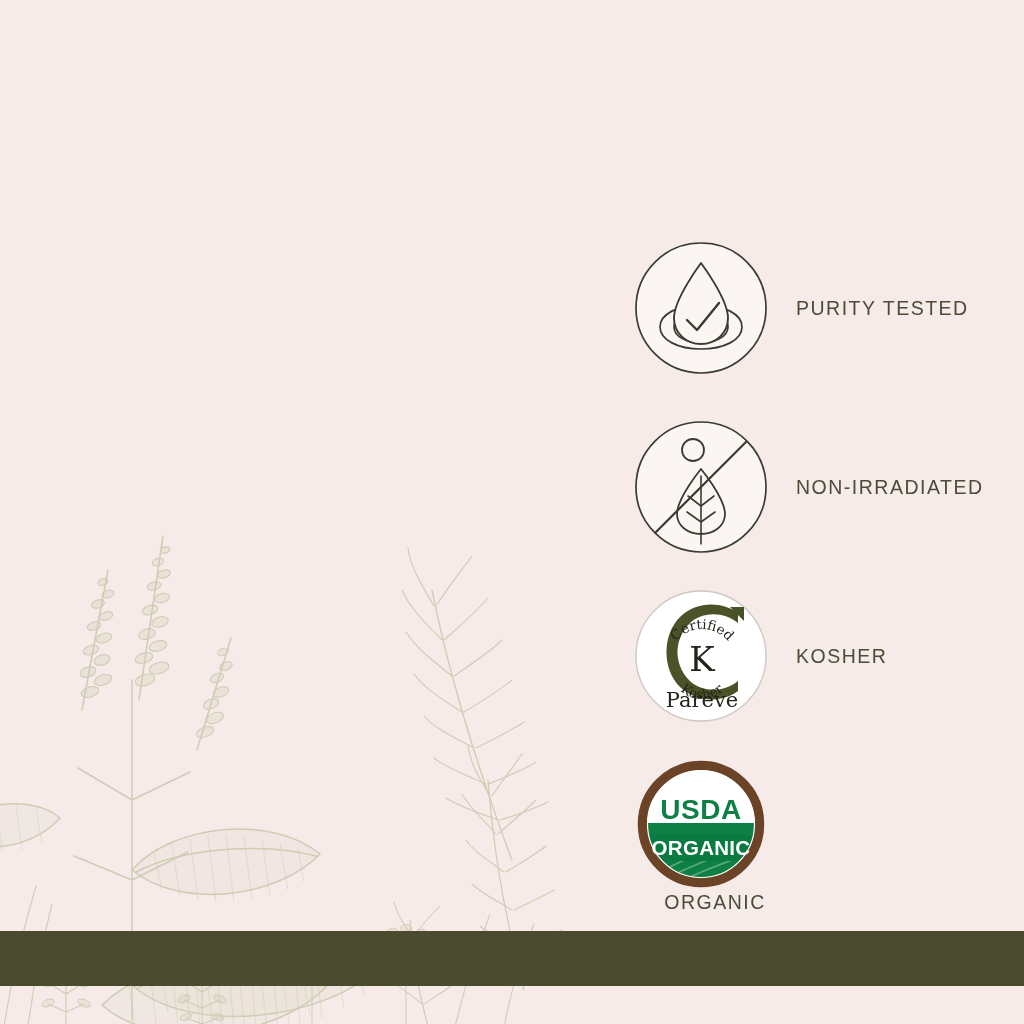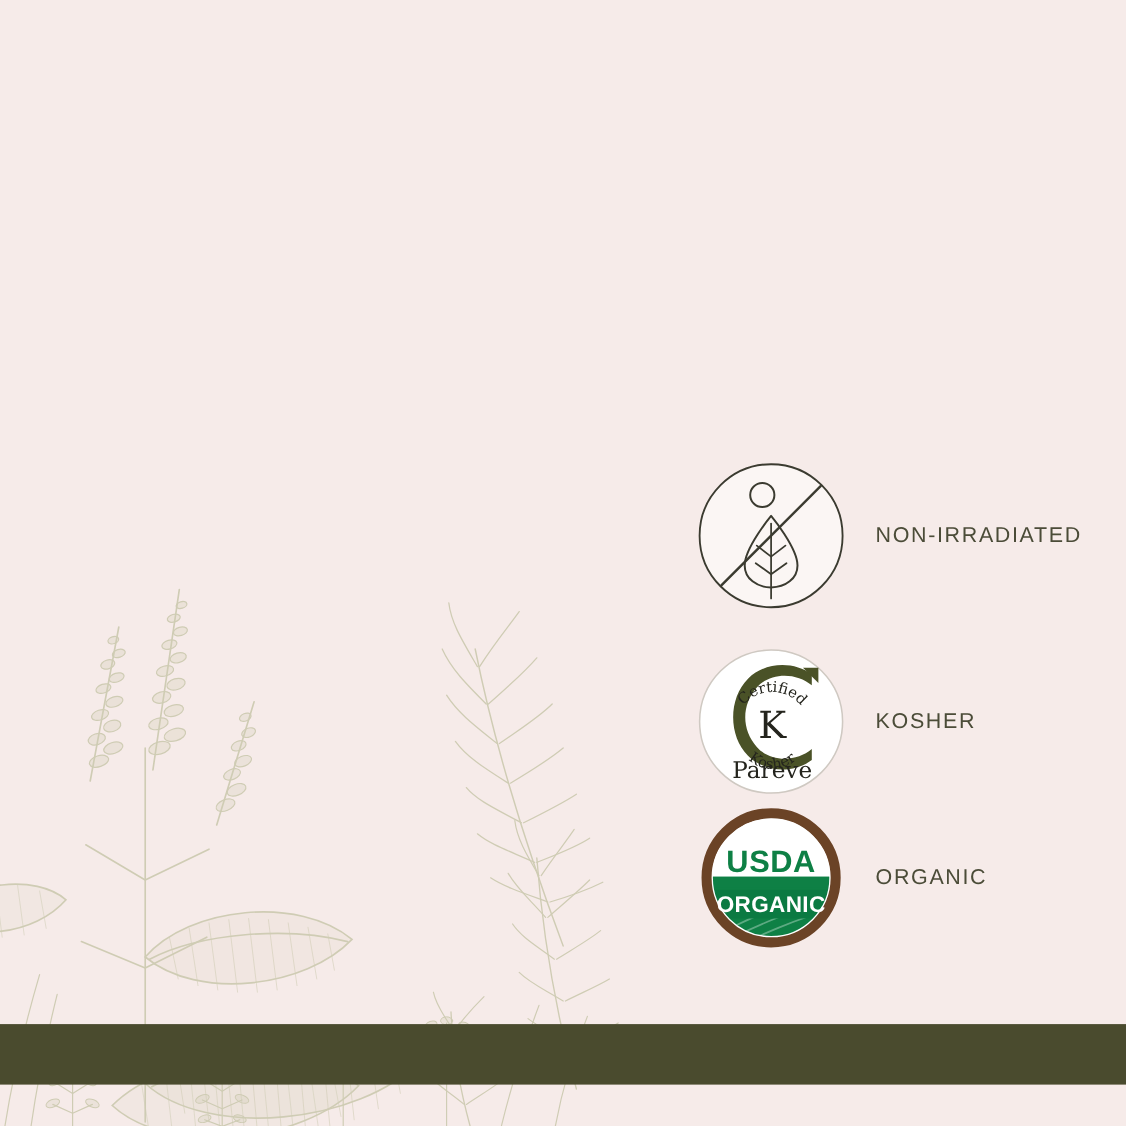--- a/index.html
+++ b/index.html
@@ -313,20 +313,37 @@
       </g>
 
       <path d="M20 540 C30 470 44 420 54 386" stroke-width="1.1"></path>
       <path d="M44 540 C52 478 62 436 70 404" stroke-width="1.1"></path>
       <path d="M470 540 C482 486 496 446 508 414" stroke-width="1.1"></path>
       <path d="M520 540 C528 490 540 454 552 424" stroke-width="1.1"></path>
     </g>
   </svg>
 
 
+  <div class="badge-row" style="left:634px; top:241px;">
+    <div class="badge-mark">
+      <svg viewBox="0 0 134 134" width="134" height="134">
+        <circle cx="67" cy="67" r="65" fill="#fbf6f4" stroke="#3b3b30" stroke-width="1.7"></circle>
+
+        <g fill="none" stroke="#3b3b30" stroke-width="1.7" stroke-linecap="round">
+          <path d="M26 86 C26 73 44 64 67 64 C90 64 108 73 108 86 C108 99 90 108 67 108 C44 108 26 99 26 86 Z"></path>
+          <path d="M40 86 C40 77 52 70 67 70 C82 70 94 77 94 86 C94 95 82 102 67 102 C52 102 40 95 40 86 Z"></path>
+        </g>
+
+        <path d="M67 22 C67 22 94 58 94 77 C94 92 82 103 67 103 C52 103 40 92 40 77 C40 58 67 22 67 22 Z" fill="#fbf6f4" stroke="#3b3b30" stroke-width="1.9" stroke-linejoin="round"></path>
+
+        <path d="M53 79 L63 89 L85 62" fill="none" stroke="#3b3b30" stroke-width="2.4" stroke-linecap="round" stroke-linejoin="round"></path>
+      </svg>
+    </div>
+    <div class="badge-label">PURITY TESTED</div>
+  </div>
 
   <div class="badge-row" style="left:634px; top:420px;">
     <div class="badge-mark">
       <svg viewBox="0 0 134 134" width="134" height="134">
         <circle cx="67" cy="67" r="65" fill="#fbf6f4" stroke="#3b3b30" stroke-width="1.7"></circle>
 
         <circle cx="59" cy="30" r="11" fill="none" stroke="#3b3b30" stroke-width="1.8"></circle>
 
         <path d="M67 49 C67 49 91 78 91 94 C91 106 80 114 67 114 C54 114 43 106 43 94 C43 78 67 49 67 49 Z" fill="none" stroke="#3b3b30" stroke-width="1.8" stroke-linejoin="round"></path>
 
@@ -364,21 +381,21 @@
         <text font-family="DejaVu Serif, serif" font-size="13.5" fill="#24241d">
           <textPath href="#arc-bottom" startOffset="50%" text-anchor="middle">Kosher</textPath>
         </text>
 
         <text x="68" y="118" font-family="DejaVu Serif, serif" font-size="21" fill="#24241d" text-anchor="middle">Pareve</text>
       </svg>
     </div>
     <div class="badge-label">KOSHER</div>
   </div>
 
-  <div class="badge-row" style="left:634px; top:731px;">
+  <div class="badge-row" style="left:634px; top:757px;flex-direction:column;">
     <div class="badge-mark">
       <svg viewBox="0 0 134 134" width="134" height="134">
         <defs>
           <clipPath id="sealClip">
             <circle cx="67" cy="67" r="54"></circle>
           </clipPath>
         </defs>
 
         <circle cx="67" cy="67" r="54" fill="#ffffff"></circle>
 

